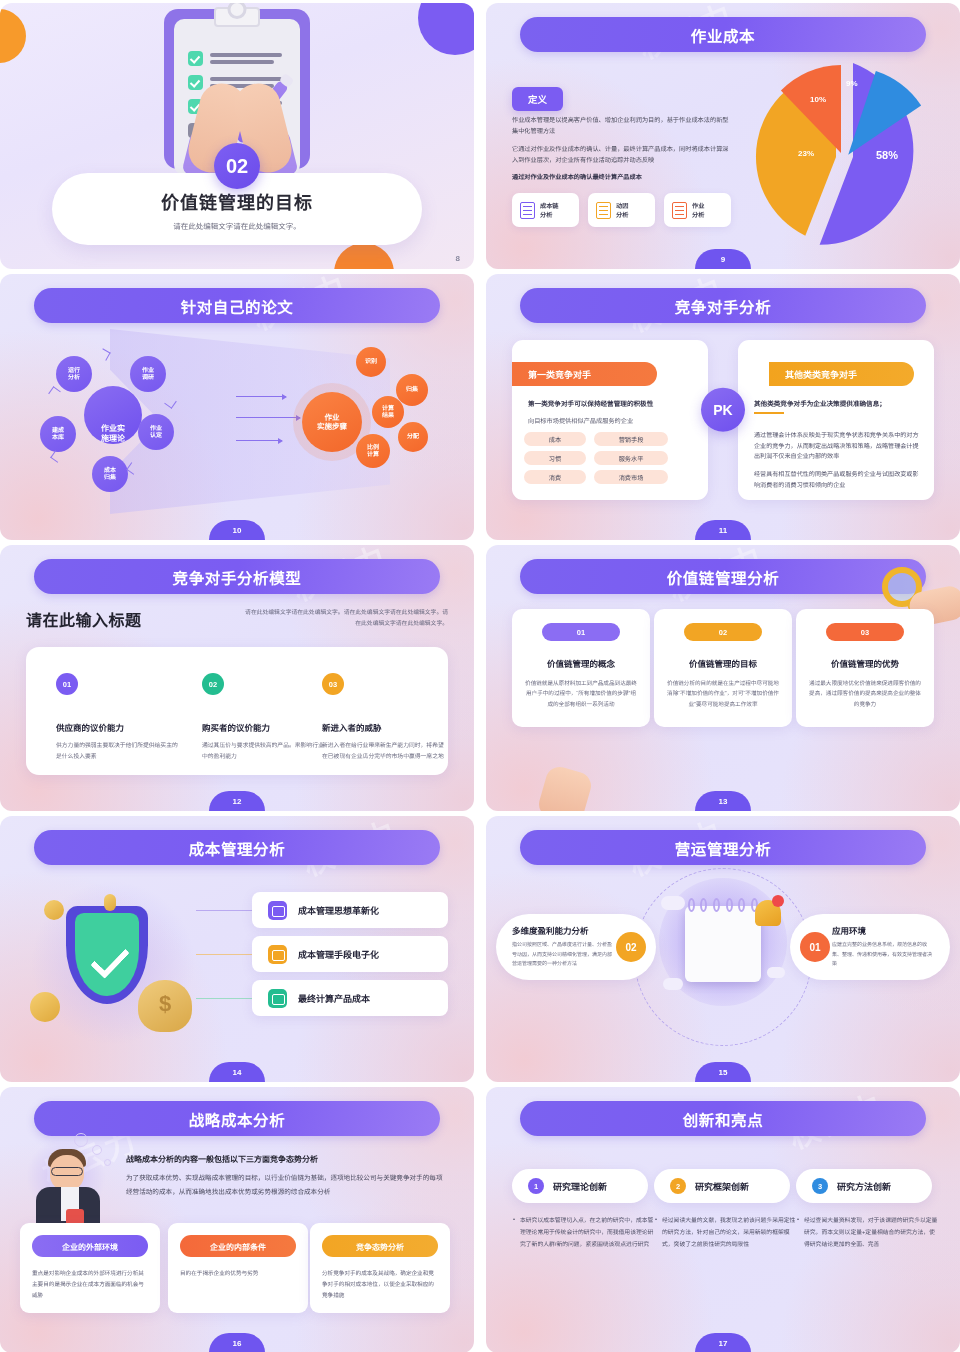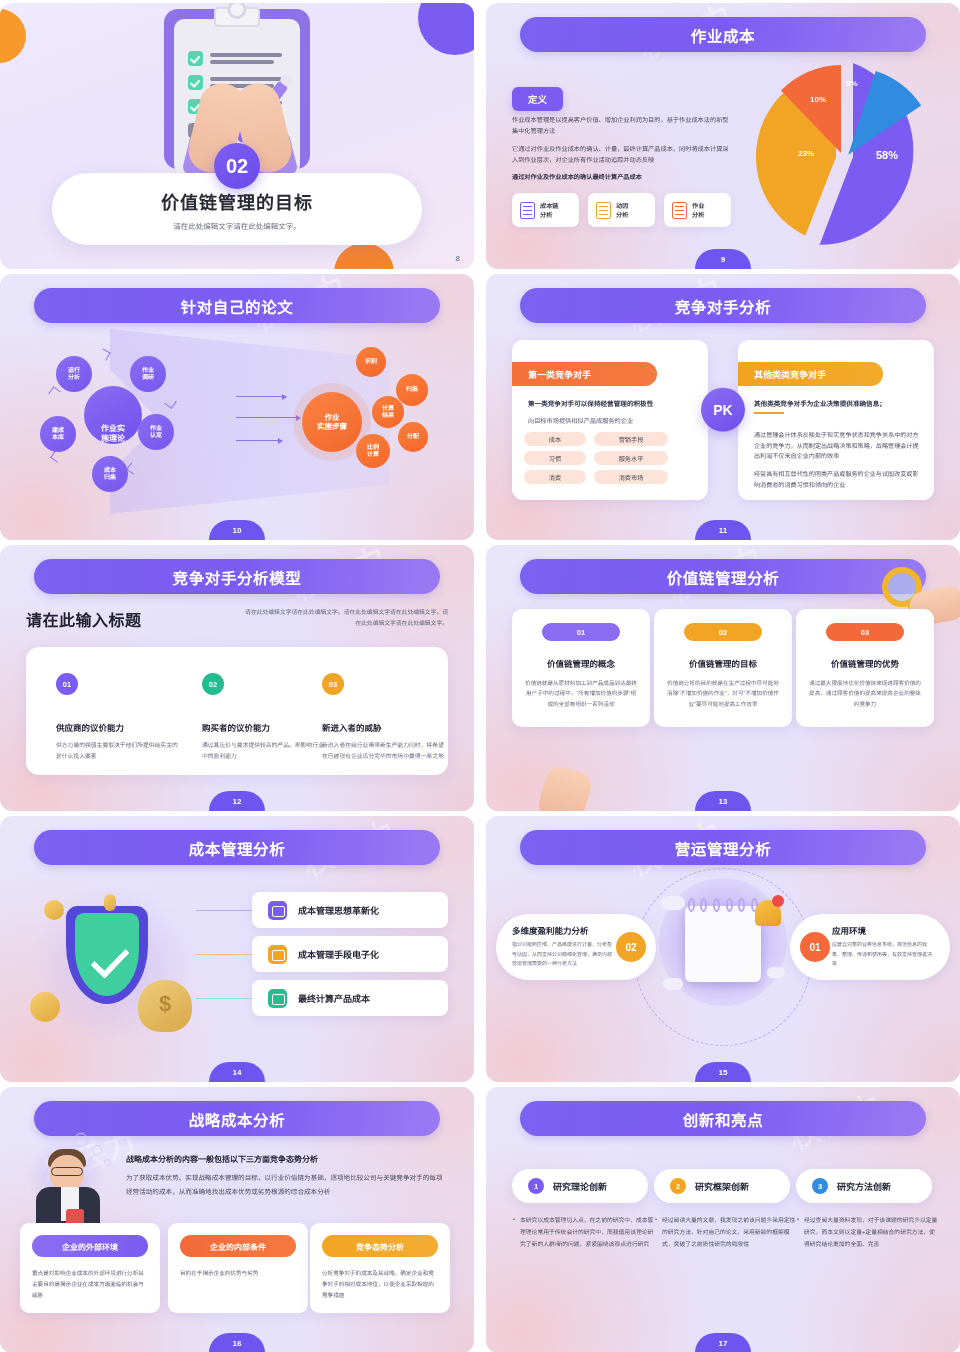--- a/index.html
+++ b/index.html
@@ -151,21 +151,21 @@
   .arrow-row i:after{content:"";position:absolute;right:-1px;top:-2.4px;border-left:5px solid #8a72ee;border-top:3px solid transparent;border-bottom:3px solid transparent;}
   .cyc-arrow{position:absolute;width:9px;height:9px;border-top:1.6px solid #8f78ef;border-right:1.6px solid #8f78ef;}
 
   
   .pk-card { position:absolute; top:66px; width:196px; height:160px; background:#fff;
              border-radius:11px; box-shadow:0 3px 12px rgba(120,100,190,.13); }
   .pk-card.left { left:26px; } .pk-card.right { right:26px; }
   .pk-tag { position:absolute; left:0; top:22px; height:24px; border-radius:0 14px 14px 0;
             color:#fff; font-size:9px; font-weight:700; display:flex; align-items:center; padding:0 5px 0 16px; }
   .pk-tag.or { background:linear-gradient(90deg,#f4713b,#f5793f); width:145px;}
-  .pk-tag.ye { background:linear-gradient(90deg,#f2a31e,#f3aa2b); width:145px;}
+  .pk-tag.ye { background:linear-gradient(90deg,#f2a31e,#f3aa2b); width:145px;margin-left:31px;}
   .pk-h { position:absolute; left:16px; top:58px; right:14px; font-size:6.6px; font-weight:700; color:#33334a; }
   .pk-underline{position:absolute;left:16px;top:72px;width:30px;height:1.8px;background:#f2a31e;}
   .pk-sub { position:absolute; left:16px; top:76px; right:14px; font-size:6.2px; color:#5a5a6e; }
   .pk-pills { position:absolute; left:12px; top:92px; display:grid; grid-template-columns:62px 74px; gap:5px 8px; }
   .pk-pill { background:#fde3d8; color:#4a4a5c; font-size:6.2px; border-radius:11px; height:14px;
              display:flex; align-items:center; justify-content:center;}
   .pk-text { position:absolute; left:16px; top:86px; right:14px; }
   .pk-text p { font-size:6.1px; color:#52526a; line-height:1.75; margin-bottom:7px;}
   .pk-circle { position:absolute; left:50%; top:50%; transform:translate(-50%,-44%);
                width:44px;height:44px;border-radius:50%;

